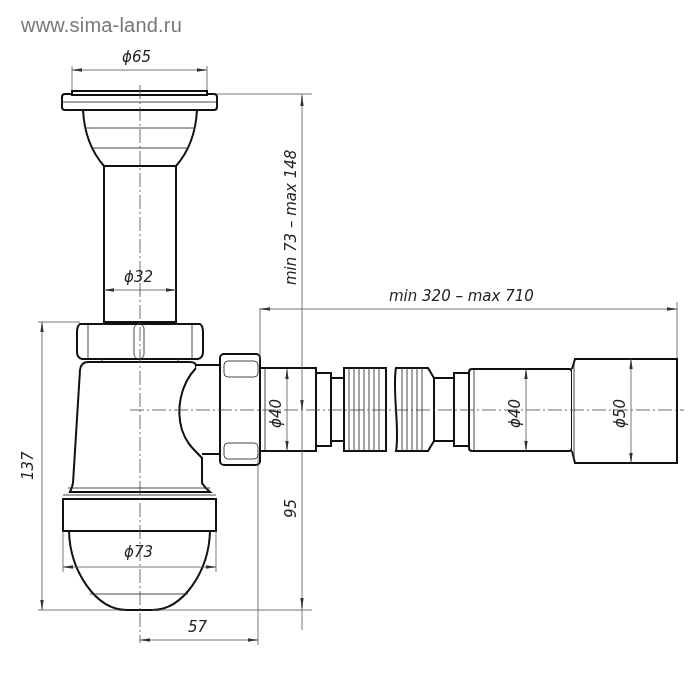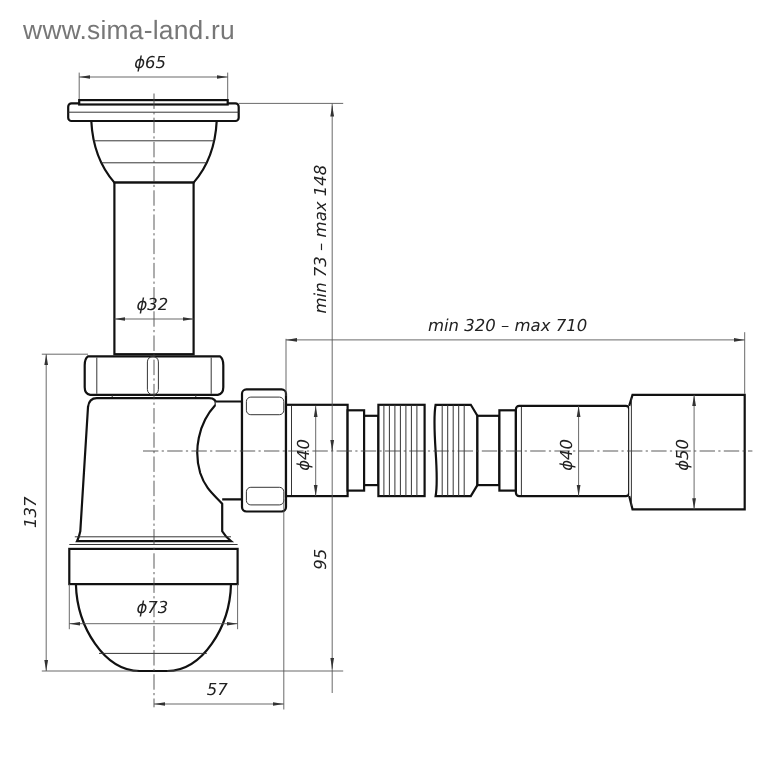--- a/index.html
+++ b/index.html
@@ -1,17 +1,17 @@
 <!DOCTYPE html>
 <html><head>
 <meta charset="utf-8">
 <style>
   html, body { margin: 0; padding: 0; background: #ffffff; }
   body { width: 700px; height: 700px; position: relative; overflow: hidden; font-family: "Liberation Sans", sans-serif; }
-  .watermark { position: absolute; left: 21px; top: 14px; font-size: 24px; color: #777777; letter-spacing: 0.2px; font-family: "Liberation Sans", sans-serif; }
+  .watermark { position: absolute; left: 21px; top: 14px; font-size: 20px; color: #777777; letter-spacing: 0.2px; font-family: "Liberation Sans", sans-serif; }
   svg { position: absolute; left: 0; top: 0; }
   .lbl { font-family: "DejaVu Sans", sans-serif; font-style: italic; font-size: 15px; fill: #222222; }
   .obj { stroke: #111111; stroke-width: 2; fill: #ffffff; }
   .thin { stroke: #333333; stroke-width: 0.9; fill: none; }
   .dim { stroke: #555555; stroke-width: 0.8; fill: none; }
   .axis { stroke: #444444; stroke-width: 0.8; fill: none; stroke-dasharray: 14 3 2 3; }
 </style>
 </head>
 <body>
 

